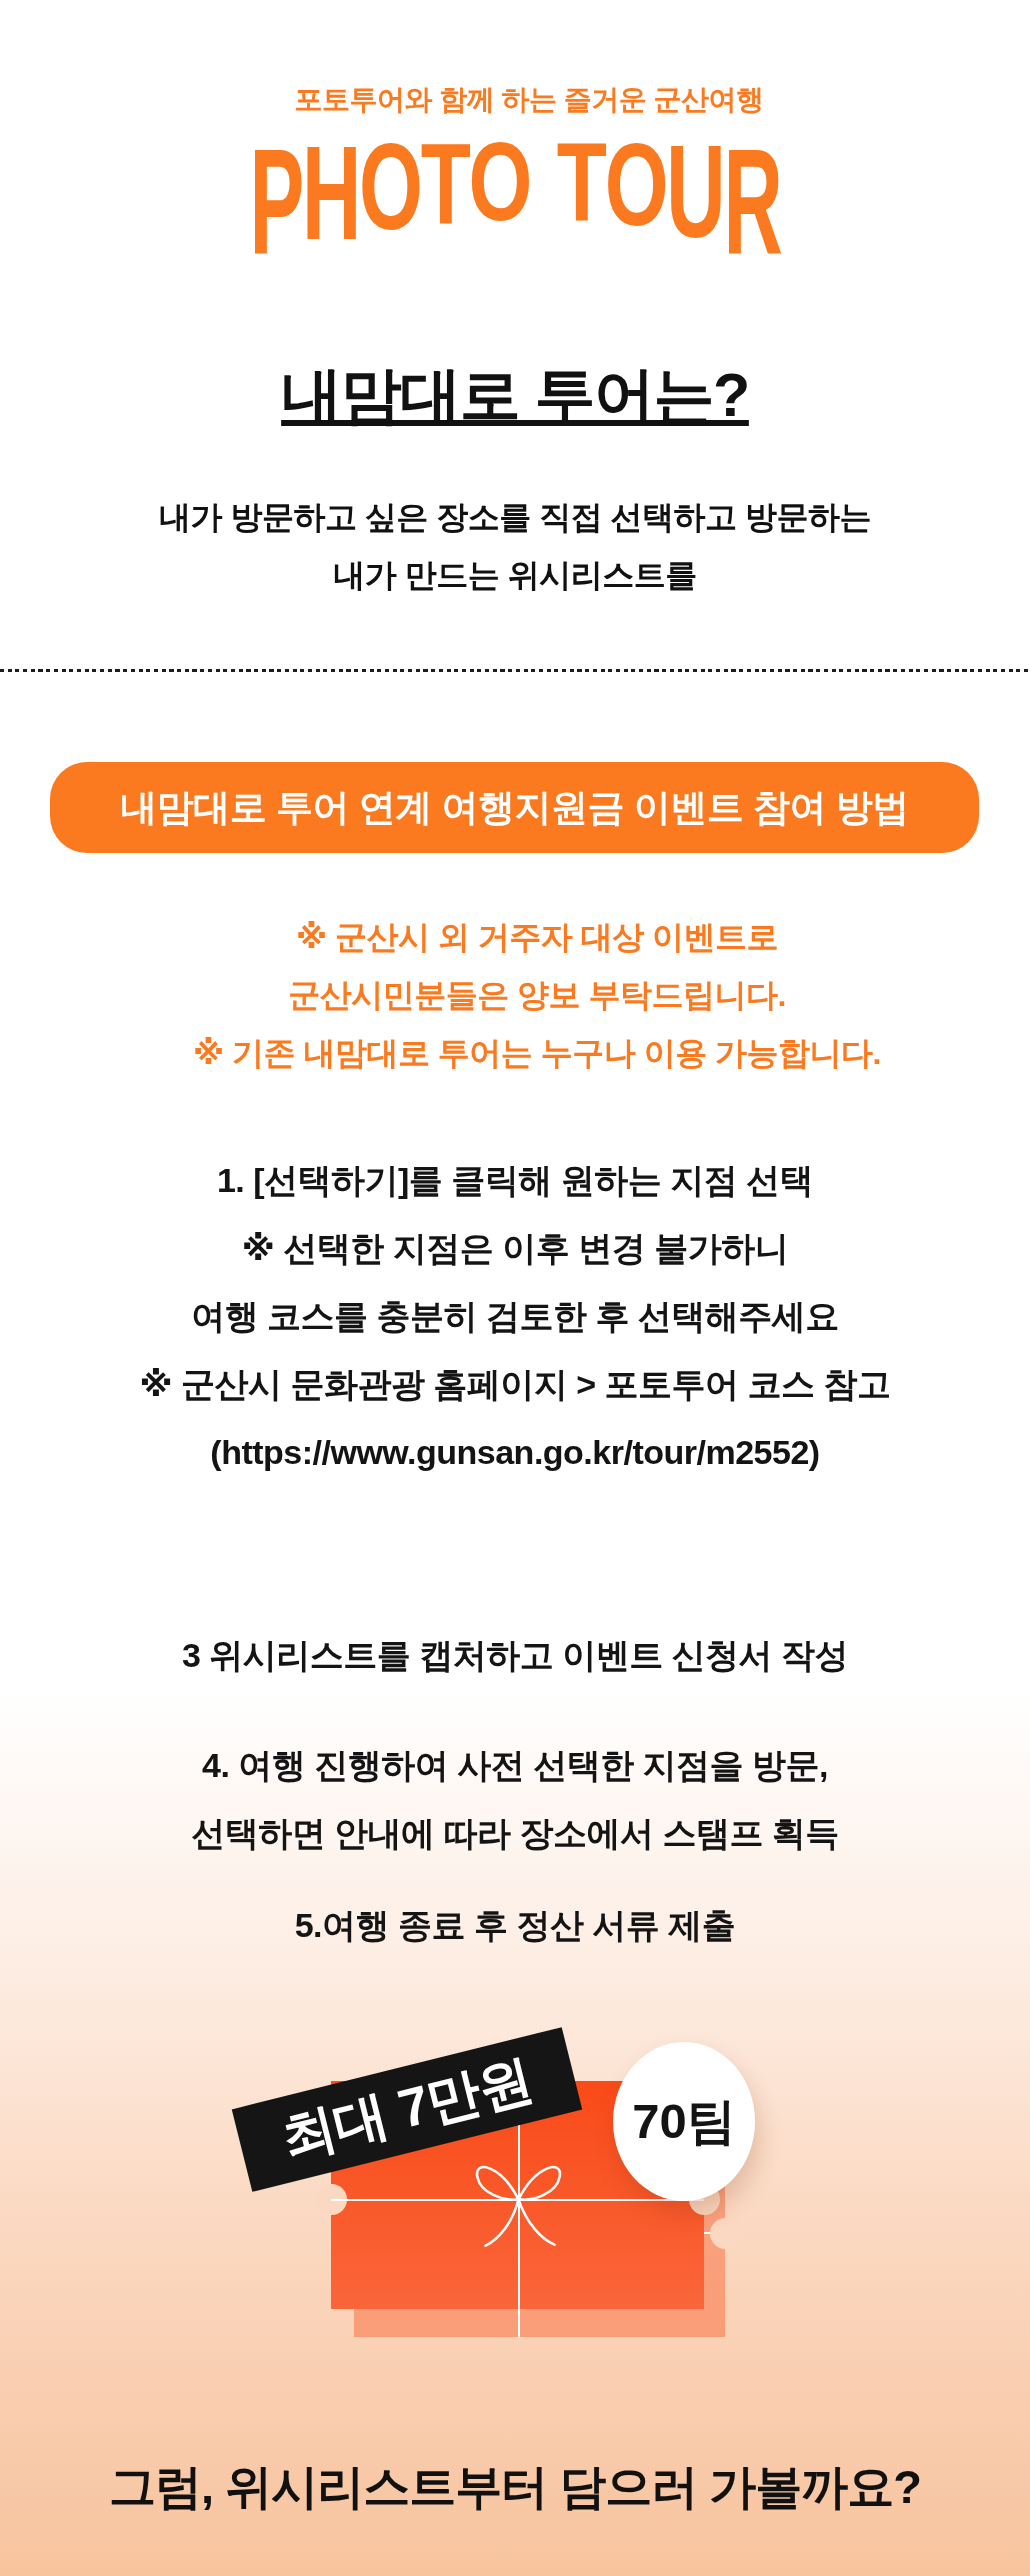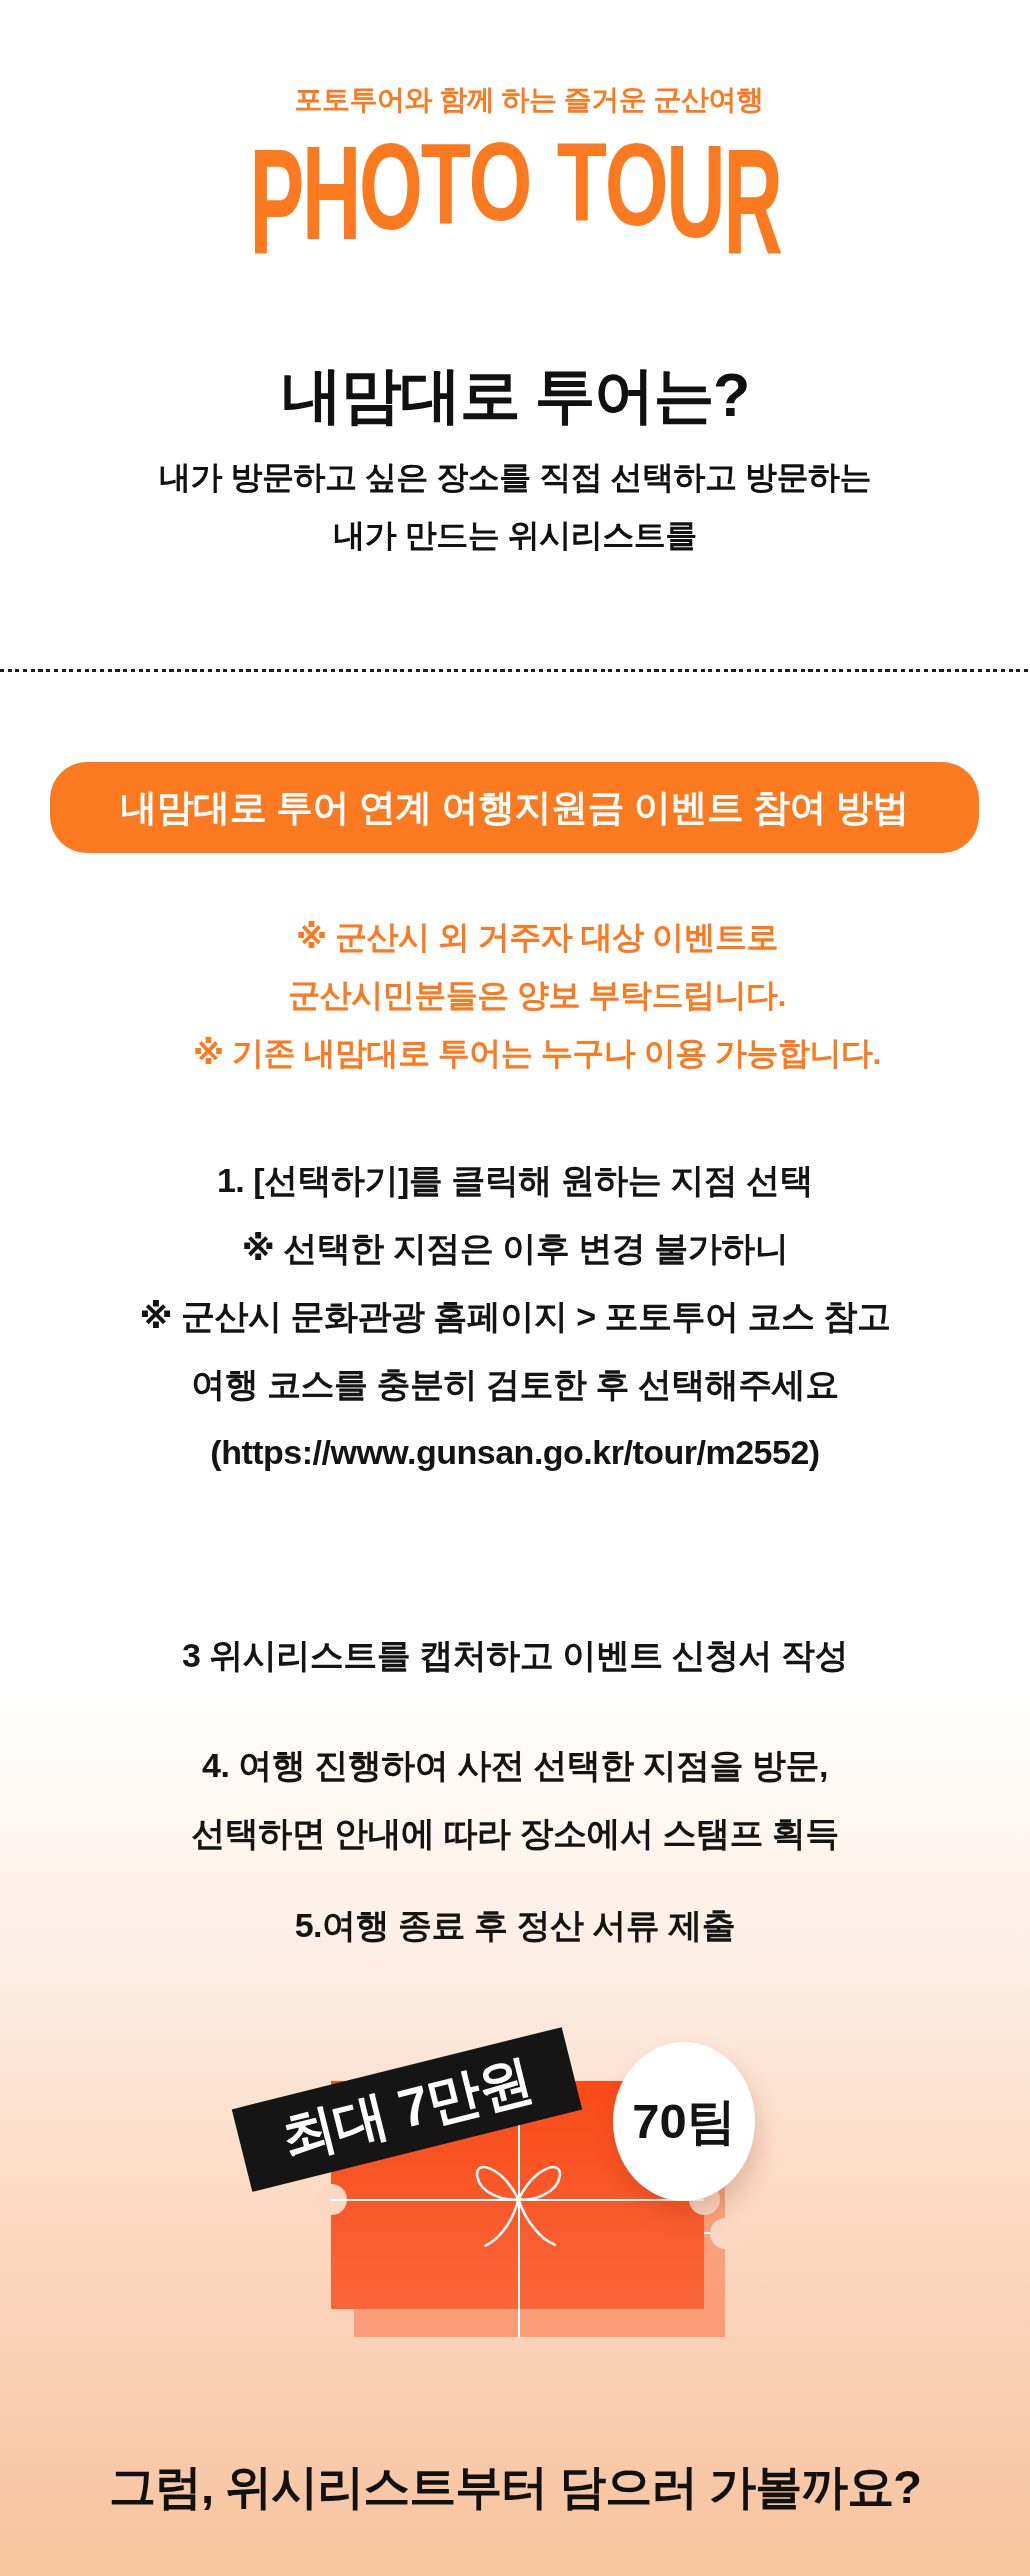--- a/index.html
+++ b/index.html
@@ -23,22 +23,22 @@
   .logo{top:127px;display:flex;justify-content:center;align-items:flex-start;
         transform:scaleX(0.74);color:#fb7a1f;font-weight:bold;
         font-size:111px;line-height:111px;letter-spacing:-3.1px;height:165px;}
   .logo span{display:inline-block;transform-origin:top center;}
   .l0{transform:scaleY(1.36);} .l1{transform:scaleY(1.20);}
   .l2{transform:scaleY(1.10);} .l3{transform:scaleY(1.03);}
   .l4{transform:scaleY(1.00);} .l5{width:36px;}
   .l6{transform:scaleY(1.00);} .l7{transform:scaleY(1.05);}
   .l8{transform:scaleY(1.18);} .l9{transform:scaleY(1.36);}
 
-  .intro-title{top:354px;font-size:61px;font-weight:900;color:#111;letter-spacing:-1.5px;line-height:82px;}
-  .intro-body{top:448px;font-size:32px;font-weight:700;color:#111;line-height:58px;letter-spacing:-0.5px;}
+  .intro-title{top:354px;font-size:61px;font-weight:900;color:#111;letter-spacing:-1.5px;line-height:82px;text-decoration:underline;}
+  .intro-body{top:488px;font-size:32px;font-weight:700;color:#111;line-height:58px;letter-spacing:-0.5px;}
 
   .divider{top:669px;left:0;width:1030px;height:2.6px;
     background:repeating-linear-gradient(90deg,#1d1d1d 0 4.1px,transparent 4.1px 7.7px);}
 
   .badge{top:762px;left:50px;width:929px;height:91px;background:#fb7a1f;border-radius:37px;
     display:flex;align-items:center;justify-content:center;
     color:#ffffff;font-size:37px;font-weight:800;letter-spacing:-0.5px;}
 
   .notice{top:908px;font-size:32px;font-weight:800;color:#fb7a1f;line-height:58px;letter-spacing:-0.5px;margin-left:44px;}
 
@@ -104,22 +104,22 @@
 
   <div class="abs center notice">
     <div>※ 군산시 외 거주자 대상 이벤트로</div>
     <div>군산시민분들은 양보 부탁드립니다.</div>
     <div>※ 기존 내맘대로 투어는 누구나 이용 가능합니다.</div>
   </div>
 
   <div class="abs center step step1">
     <div>1. [선택하기]를 클릭해 원하는 지점 선택</div>
     <div>※ 선택한 지점은 이후 변경 불가하니</div>
+    <div>여행 코스를 충분히 검토한 후 선택해주세요</div>
     <div>※ 군산시 문화관광 홈페이지 &gt; 포토투어 코스 참고</div>
-    <div>여행 코스를 충분히 검토한 후 선택해주세요</div>
     <div>(https://www.gunsan.go.kr/tour/m2552)</div>
   </div>
 
 
   <div class="abs center step step3">
     <div>3  위시리스트를 캡처하고 이벤트 신청서 작성</div>
   </div>
 
   <div class="abs center step step4">
     <div>4. 여행 진행하여 사전 선택한 지점을 방문,</div>

